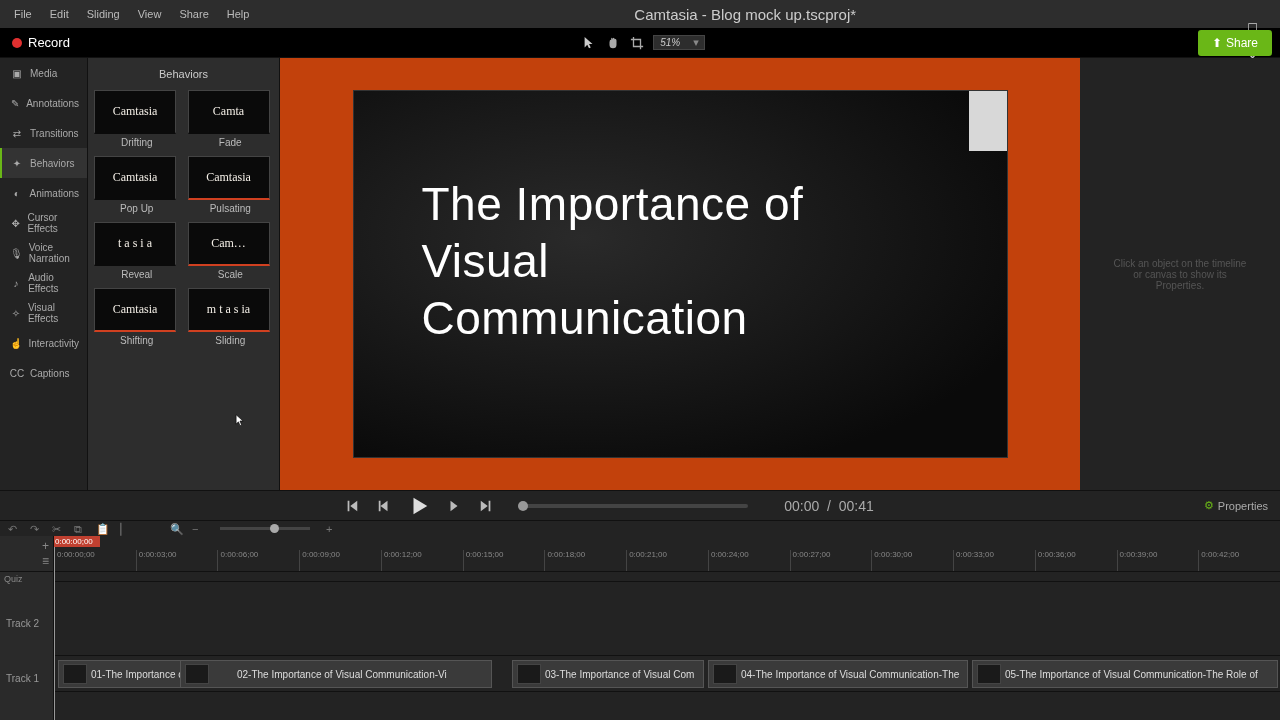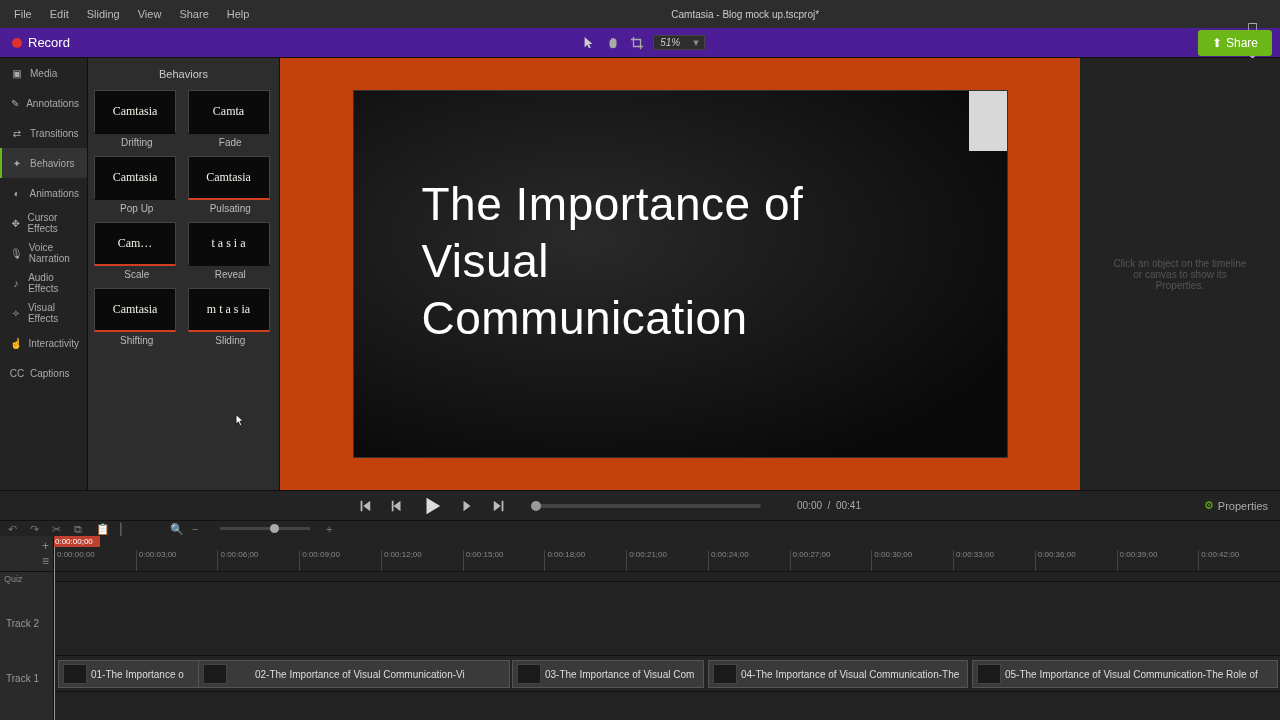--- a/index.html
+++ b/index.html
@@ -1,26 +1,26 @@
 <!DOCTYPE html>
 <html><head>
 <meta charset="utf-8">
 <style>
 * { margin: 0; padding: 0; box-sizing: border-box; font-family: 'Segoe UI', Arial, sans-serif; }
 body { width: 1280px; height: 720px; background: #1a1a1a; color: #ccc; overflow: hidden; font-size: 11px; }
 
 .titlebar { height: 28px; background: #2d2d2d; display: flex; align-items: center; }
 .menu-items { display: flex; gap: 2px; padding-left: 6px; }
 .menu-item { padding: 3px 8px; color: #bbb; cursor: pointer; font-size: 11px; }
-.title-center { flex: 1; text-align: center; color: #ccc; font-size: 10px; }
+.title-center { flex: 1; text-align: center; color: #ccc; font-size: 15px; }
 .title-right { display: flex; align-items: center; gap: 16px; padding-right: 8px; flex-direction: column; }
 .signin { color: #888; font-size: 10px; }
 .win-btn { width: 28px; text-align: center; color: #ccc; cursor: pointer; font-size: 12px; }
 
-.toolbar { height: 30px; background: #4c1d95; display: flex; align-items: center; border-bottom: 1px solid #111; }
+.toolbar { height: 30px; background: #000000; display: flex; align-items: center; border-bottom: 1px solid #111; }
 .record-btn { display: flex; align-items: center; gap: 6px; padding: 0 12px; color: #fff; font-size: 13px; font-weight: 500; }
 .rec-dot { width: 10px; height: 10px; background: #e03030; border-radius: 50%; }
 .tool-center { flex: 1; display: flex; justify-content: center; align-items: center; gap: 8px; }
 .tool-icon { width: 16px; height: 16px; color: #aaa; display: flex; align-items: center; justify-content: center; }
 .zoom-select { background: #2d2d2d; border: 1px solid #444; color: #ccc; padding: 1px 24px 1px 6px; font-size: 10px; font-style: italic; }
 .share-btn { background: #6ab717; color: #fff; padding: 6px 14px; border-radius: 3px; font-size: 12px; display: flex; align-items: center; gap: 4px; margin-right: 8px; }
 
 .main-area { display: flex; height: 432px; }
 
 .left-rail { width: 88px; background: #232323; border-right: 1px solid #111; }
@@ -43,21 +43,21 @@
 
 .props-panel { width: 200px; background: #232323; display: flex; align-items: center; justify-content: center; text-align: center; }
 .props-hint { color: #555; font-size: 10px; width: 140px; }
 
 .playback { height: 30px; background: #232323; border-top: 1px solid #111; display: flex; align-items: center; padding: 0 12px; }
 .pb-center { flex: 1; display: flex; justify-content: center; align-items: center; gap: 12px; }
 .pb-btn { width: 20px; height: 20px; color: #bbb; display: flex; align-items: center; justify-content: center; cursor: pointer; }
 .pb-play { width: 26px; height: 26px; }
 .pb-seek { width: 230px; height: 4px; background: #444; border-radius: 2px; position: relative; margin-left: 10px; }
 .pb-seek-dot { position: absolute; left: 0; top: -3px; width: 10px; height: 10px; background: #999; border-radius: 50%; }
-.pb-time { color: #aaa; font-size: 10px; margin-left: 24px; }
+.pb-time { color: #aaa; font-size: 14px; margin-left: 24px; }
 .pb-props { color: #aaa; font-size: 11px; display: flex; align-items: center; gap: 4px; }
 .gear { color: #6ab717; }
 
 .timeline-tools { height: 16px; background: #232323; display: flex; align-items: center; gap: 10px; padding: 0 8px; border-top: 1px solid #111; }
 .tt-icon { width: 12px; height: 12px; color: #777; }
 .tt-slider { width: 90px; height: 3px; background: #444; position: relative; margin: 0 6px; }
 .tt-knob { position: absolute; left: 55%; top: -3px; width: 9px; height: 9px; background: #aaa; border-radius: 50%; }
 
 .timeline { height: 184px; background: #232323; display: flex; }
 .tl-left { width: 54px; background: #2a2a2a; border-right: 1px solid #111; }
@@ -191,27 +191,27 @@
           <div class="beh-label">Fade</div>
         </div>
         <div class="beh-item">
           <div class="beh-thumb">Camtasia</div>
           <div class="beh-label">Pop Up</div>
         </div>
         <div class="beh-item applied">
           <div class="beh-thumb">Camtasia</div>
           <div class="beh-label">Pulsating</div>
         </div>
+        <div class="beh-item">
+          <div class="beh-thumb">t  a  s i a</div>
+          <div class="beh-label">Reveal</div>
+        </div>
         <div class="beh-item applied">
           <div class="beh-thumb">Cam…</div>
           <div class="beh-label">Scale</div>
-        </div>
-        <div class="beh-item">
-          <div class="beh-thumb">t  a  s i a</div>
-          <div class="beh-label">Reveal</div>
         </div>
         <div class="beh-item applied">
           <div class="beh-thumb">Camtasia</div>
           <div class="beh-label">Shifting</div>
         </div>
         <div class="beh-item applied">
           <div class="beh-thumb">m  t a s ia</div>
           <div class="beh-label">Sliding</div>
         </div>
       </div>
@@ -318,21 +318,21 @@
         <div class="tl-tick">0:00:39;00</div>
         <div class="tl-tick">0:00:42;00</div>
       </div>
     <div class="tl-quiz-row"></div>
     <div class="tl-track"></div>
     <div class="tl-track t1" id="track1">
         <div class="clip" style="left: 4px; width: 160px;">
           <div class="clip-thumb"></div>
           <span>01-The Importance o</span>
         </div>
-        <div class="clip" style="left: 144px; width: 312px; gap: 28px;">
+        <div class="clip" style="left: 126px; width: 312px; gap: 28px;">
           <div class="clip-thumb"></div>
           <span>02-The Importance of Visual Communication-Vi</span>
         </div>
         <div class="clip" style="left: 458px; width: 192px;">
           <div class="clip-thumb"></div>
           <span>03-The Importance of Visual Com</span>
         </div>
         <div class="clip" style="left: 654px; width: 260px;">
           <div class="clip-thumb"></div>
           <span>04-The Importance of Visual Communication-The</span>

